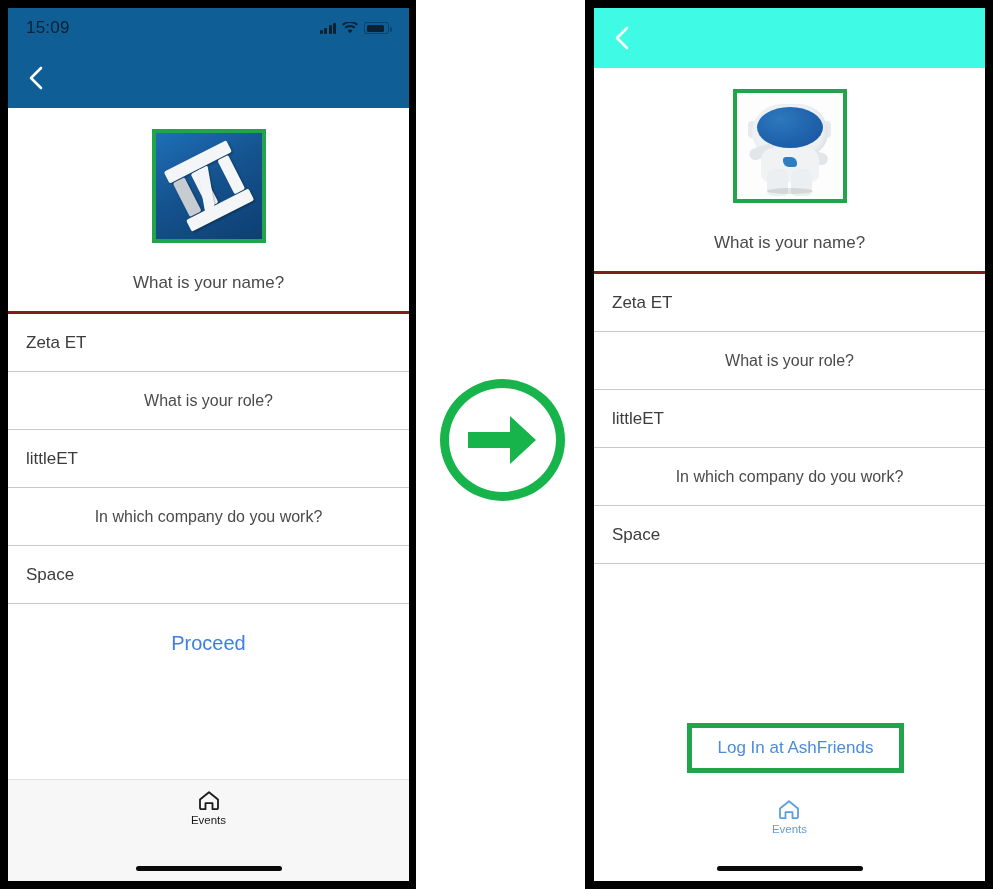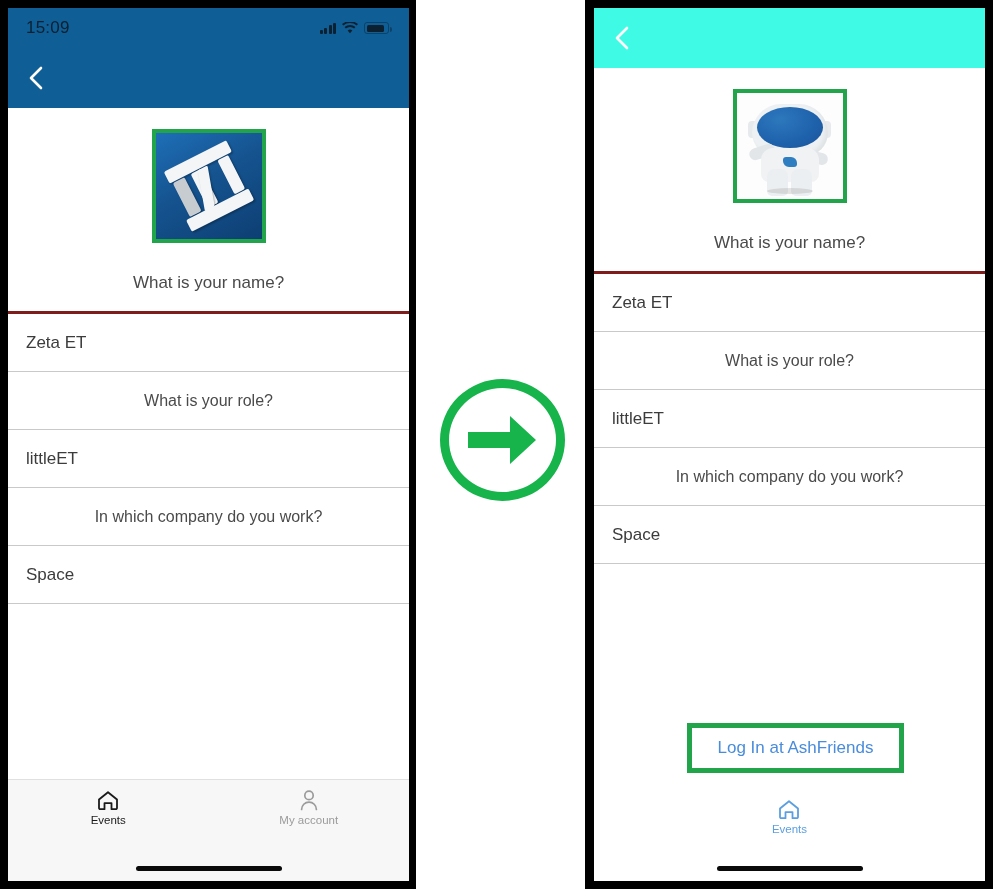--- a/index.html
+++ b/index.html
@@ -364,37 +364,33 @@
             <div class="row-value">Zeta ET</div>
           </div>
           <div class="row row-prompt">What is your role?</div>
           <div class="row row-value-row">
             <div class="row-value">littleET</div>
           </div>
           <div class="row row-prompt">In which company do you work?</div>
           <div class="row row-value-row">
             <div class="row-value">Space</div>
           </div>
+          <div class="action-row">
+            <span class="action-link">Proceed</span>
+          </div>
         </div>
 
         <div class="spacer"></div>
 
         <div class="tabbar">
           <div class="tab tab-active">
             <svg width="24" height="22" viewBox="0 0 24 22">
               <path d="M3 10.5 12 3.2l9 7.3V19a1.2 1.2 0 0 1-1.2 1.2h-4.3v-6.1h-7v6.1H4.2A1.2 1.2 0 0 1 3 19Z" fill="none" stroke="#1a1a1a" stroke-width="1.8" stroke-linejoin="round" stroke-linecap="round"></path>
             </svg>
             <span class="tab-label">Events</span>
-          </div>
-          <div class="tab tab-inactive">
-            <svg width="24" height="22" viewBox="0 0 24 22">
-              <circle cx="12" cy="6.4" r="4.2" fill="none" stroke="#9b9b9b" stroke-width="1.7"></circle>
-              <path d="M4.6 20.5a7.4 7.4 0 0 1 14.8 0" fill="none" stroke="#9b9b9b" stroke-width="1.7" stroke-linecap="round"></path>
-            </svg>
-            <span class="tab-label">My account</span>
           </div>
         </div>
         <div class="home-indicator-wrap">
           <div class="home-indicator"></div>
         </div>
       </div>
 
     </div>
   </div>
 

